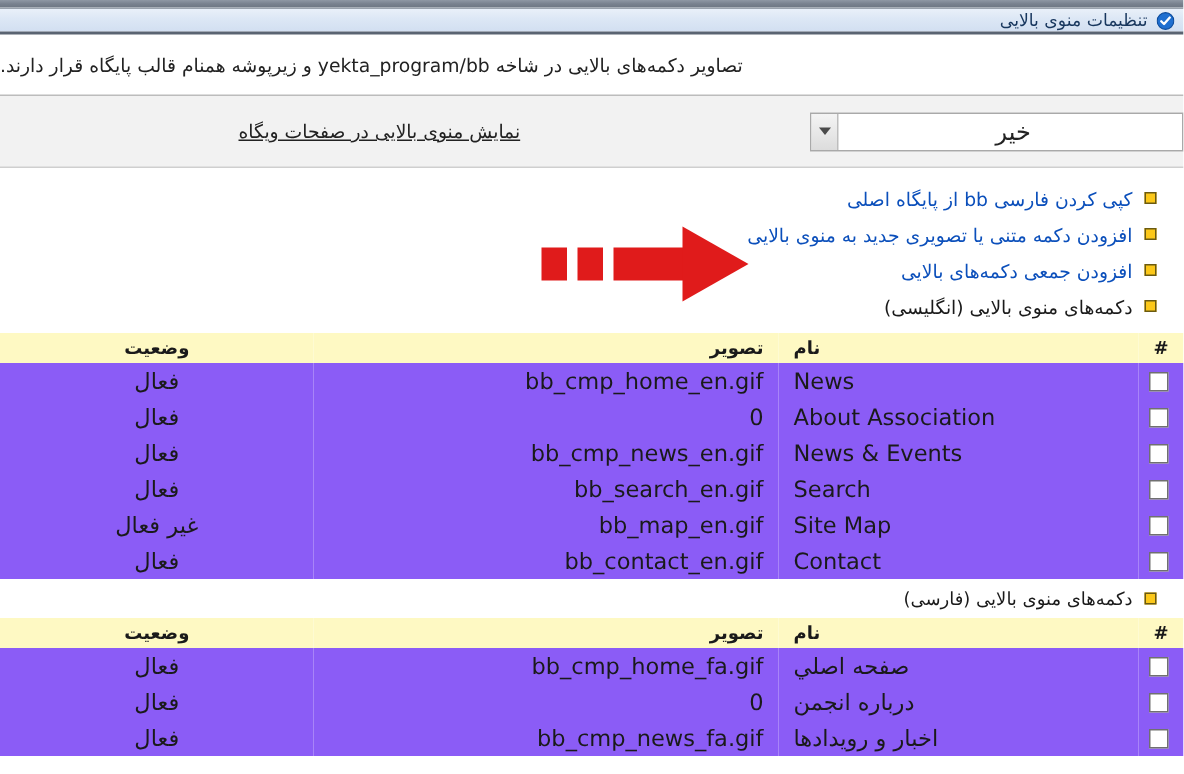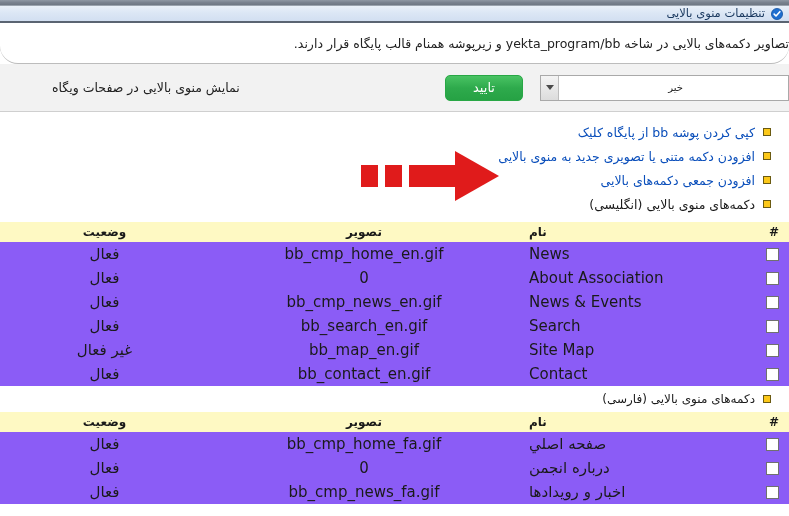--- a/index.html
+++ b/index.html
@@ -54,63 +54,63 @@
     display: inline-block;
   }
 
   
   .desc {
     height: 41px;
     background: #ffffff;
     border-bottom: 1px solid #bcbcbc;
     display: flex;
     align-items: center;
-    justify-content: flex-start;
-    box-sizing: border-box;
-    border-radius: 18px;
+    justify-content: flex-end;
+    box-sizing: border-box;
   }
   .desc span {
     font-size: 12.5px;
     color: #222;
   }
 
   
   .formrow {
     height: 48px;
     background: #f2f2f2;
     border-bottom: 1px solid #cfcfcf;
     display: flex;
     align-items: center;
     box-sizing: border-box;
     padding: 0 0 0 0;
   }
   .form-label {
     font-size: 12.5px;
     color: #222;
-    margin-right: 16px;
+    margin-right: 4px;
     width: 395px;
     text-align: left;
     padding-left: 18px;
     box-sizing: border-box;
+    text-decoration: underline;
   }
   .select-wrap {
     position: relative;
     width: 249px;
     height: 26px;
     margin-right: 0;
     background: #ffffff;
     border: 1px solid #a9a9a9;
     box-sizing: border-box;
     display: flex;
     align-items: center;
   }
   .select-value {
     flex: 1;
     text-align: center;
-    font-size: 10px;
+    font-size: 16px;
     color: #222;
     padding-left: 22px;
     box-sizing: border-box;
   }
   .select-arrow {
     position: absolute;
     left: 0;
     top: 0;
     width: 18px;
     height: 24px;
@@ -214,21 +214,21 @@
   table.btable td {
     background: #8b5cf6;
     font-size: 15px;
     color: #1a1a1a;
     height: 24px;
     padding: 0 10px;
     box-sizing: border-box;
   }
   .col-num   { width: 30px;  text-align: center; }
   .col-name  { width: 240px; text-align: left; }
-  .col-img   { width: 310px; text-align: center; }
+  .col-img   { width: 310px; text-align: right; }
   .col-state { width: 209px; text-align: center; }
   th.col-name { text-align: left; padding-left: 24px; margin-top: 32px; }
   th.col-num  { text-align: center; }
   td.col-name { text-align: left; padding-left: 24px; }
   .chk {
     width: 13px;
     height: 13px;
     border: 1px solid #707070;
     background: #ffffff;
     display: inline-block;
@@ -264,28 +264,27 @@
     <span>تصاویر دکمه‌های بالایی در شاخه yekta_program/bb و زیرپوشه همنام قالب پایگاه قرار دارند.</span>
   </div>
 
   <div class="formrow">
     <div class="select-wrap">
       <span class="select-arrow">
         <span class="chev"></span>
       </span>
       <span class="select-value">خیر</span>
     </div>
-    <button class="btn-confirm">تایید</button>
     <div class="form-label">نمایش منوی بالایی در صفحات ویگاه</div>
   </div>
 
   <div class="links">
     <div class="link-item">
       <span class="bullet"></span>
-      <a href="#">کپی کردن پوشه bb از پایگاه کلیک</a>
+      <a href="#">کپی کردن فارسی bb از پایگاه اصلی</a>
     </div>
     <div class="link-item">
       <span class="bullet"></span>
       <a href="#">افزودن دکمه متنی یا تصویری جدید به منوی بالایی</a>
     </div>
     <div class="link-item">
       <span class="bullet"></span>
       <a href="#">افزودن جمعی دکمه‌های بالایی</a>
     </div>
     <div class="link-item">

